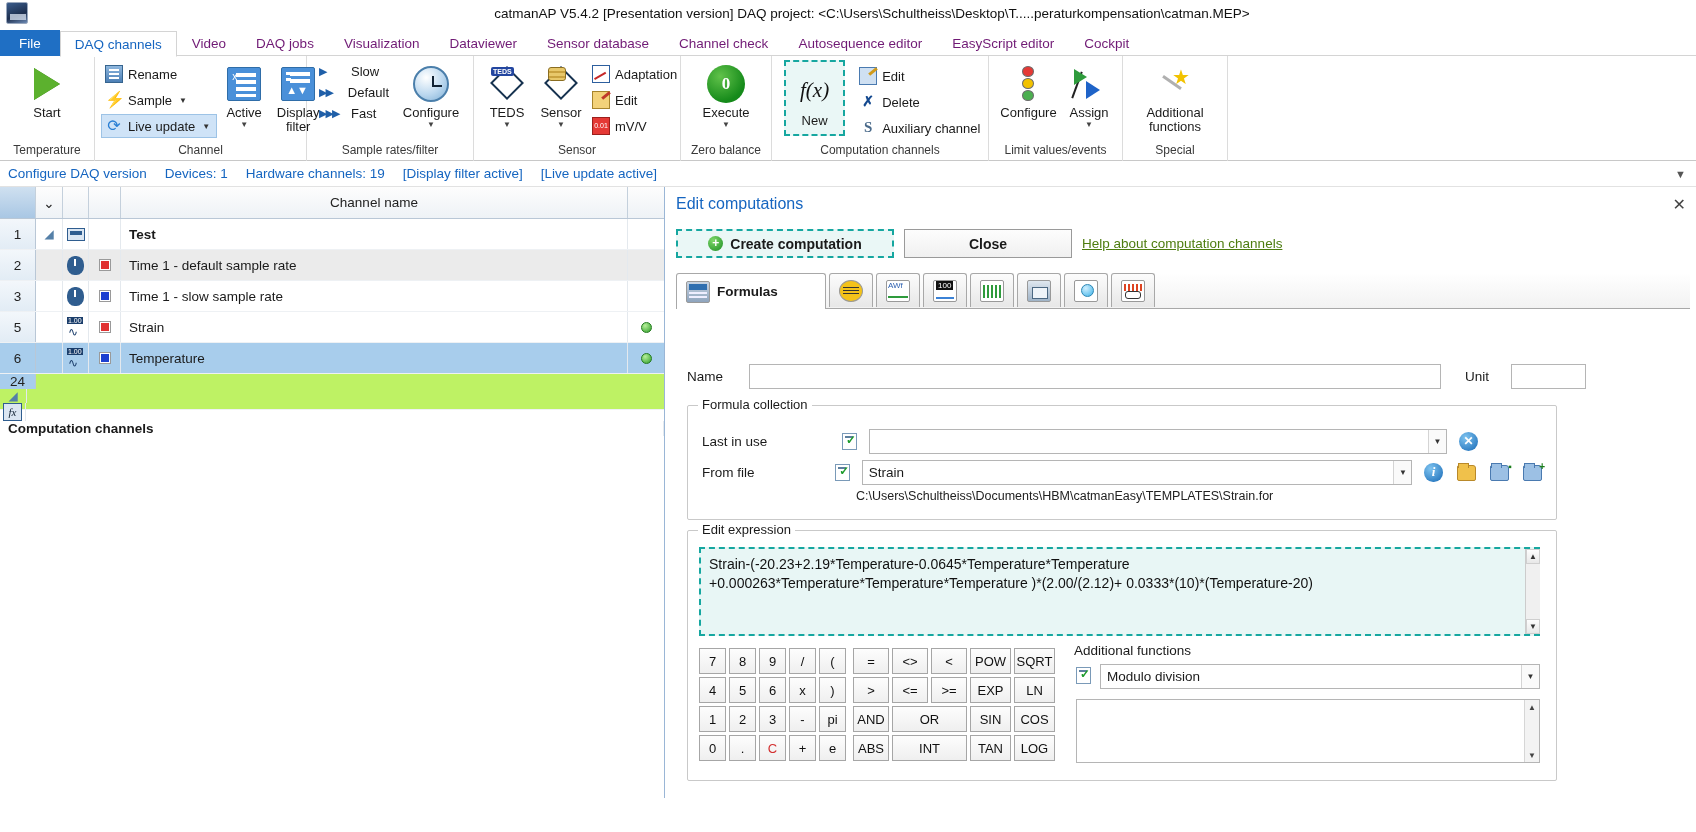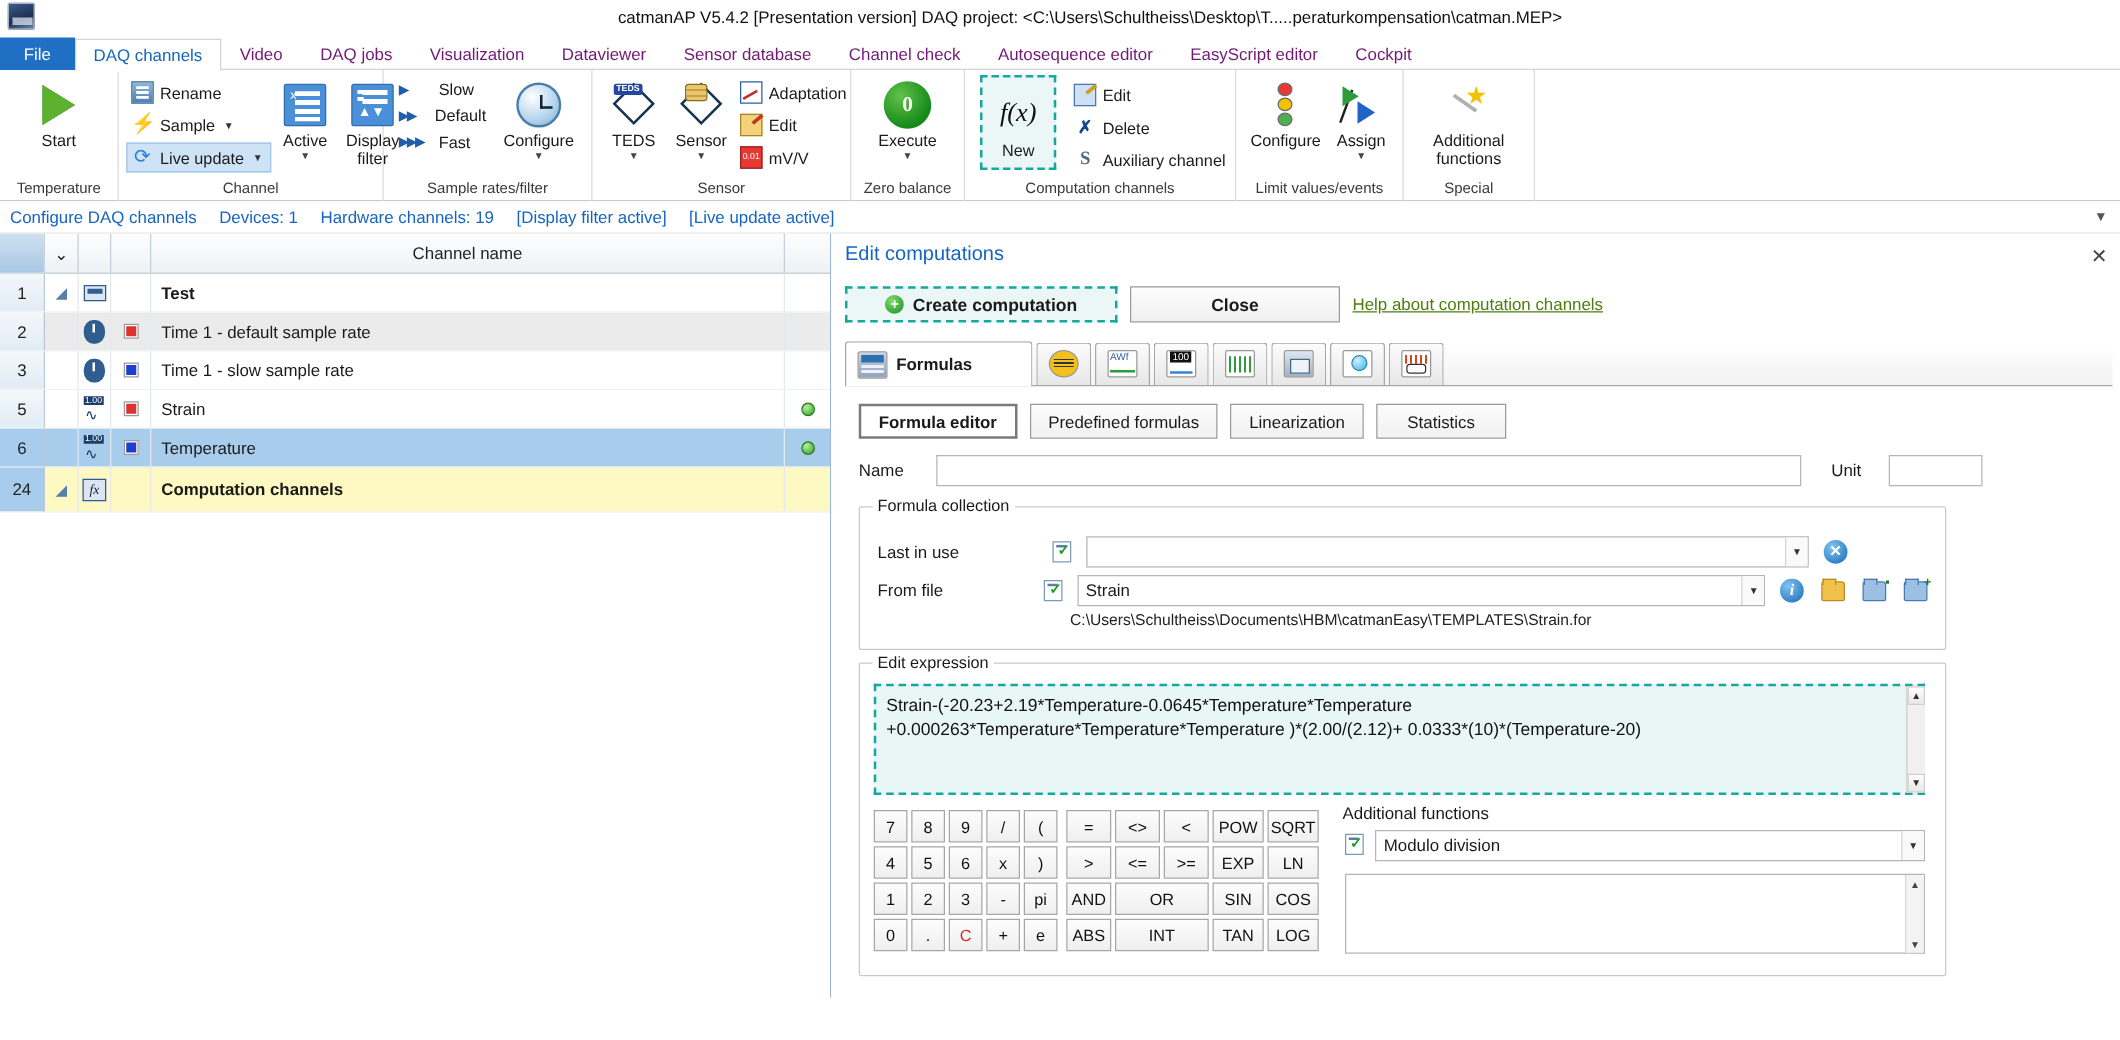--- a/index.html
+++ b/index.html
@@ -201,21 +201,21 @@
   .gh.c0{width:36px;background:linear-gradient(#cfe0f0,#a9c7e4);}
   .gh.c1{width:27px;}
   .gh.c2{width:26px;}
   .gh.c3{width:32px;}
   .gh.c4{flex:1;}
   .gh.c5{width:36px;border-right:none;}
 
   .grow{display:flex;height:31px;align-items:stretch;border-bottom:1px solid #eef1f4;}
   .grow.sel{background:#a8cdec;}
   .grow.alt{background:#ebebeb;}
-  .grow.tail{background:#fef9c3;height:36px;}
+  .grow.tail{background:#bef264;height:36px;flex-direction:column;}
   .gc{border-right:1px solid #e4e9ee;display:flex;align-items:center;}
   .gc.c0{width:36px;justify-content:center;background:linear-gradient(#f3f7fb,#e2ecf5);
          font-size:13.5px;color:#222;border-right:1px solid #b9c7d6;}
   .grow.sel .gc.c0{background:#a8cdec;}
   .grow.tail .gc.c0{background:#a8cdec;}
   .gc.c1{width:27px;justify-content:center;color:#5580a8;font-size:12px;}
   .gc.c2{width:26px;justify-content:center;}
   .gc.c3{width:32px;justify-content:center;}
   .gc.c4{flex:1;padding-left:8px;font-size:13.5px;}
   .gc.c5{width:36px;border-right:none;justify-content:center;}
@@ -251,21 +251,21 @@
     line-height:14px;text-align:center;font-weight:bold;}
   .closebtn{
     border:1px solid #9a9a9a;background:linear-gradient(#fdfdfd,#f0f0f0);
     height:29px;width:168px;display:flex;align-items:center;justify-content:center;
     font-weight:bold;font-size:14px;
   }
   .helplink{color:#4d7c0f;text-decoration:underline;font-size:13.5px;}
 
   
   .icontabs{position:absolute;left:11px;top:86px;right:6px;height:36px;
-            border-bottom:1px solid #a8a8a8;display:flex;align-items:center;gap:3px;
+            border-bottom:1px solid #a8a8a8;display:flex;align-items:flex-start;gap:3px;
             background:linear-gradient(#ffffff,#f2f2f2);}
   .itab{height:34px;border:1px solid #a8a8a8;border-bottom:none;background:linear-gradient(#fcfcfc,#e7e7e7);
         display:flex;align-items:center;gap:7px;padding:0 9px;border-radius:3px 3px 0 0;}
   .itab.active{background:#fff;height:36px;position:relative;z-index:2;margin-bottom:-1px;}
   .itab .lbl{font-weight:bold;font-size:13.5px;}
   .tabic{width:24px;height:22px;border:1px solid #999;border-radius:2px;position:relative;overflow:hidden;}
   .ti-calc{background:linear-gradient(#c8d4e2,#8ea4bd);}
   .ti-calc:before{content:"";position:absolute;left:2px;top:2px;right:2px;height:6px;background:#2f6fb0;}
   .ti-calc:after{content:"";position:absolute;left:2px;top:10px;right:2px;bottom:2px;
     background:repeating-linear-gradient(#eef 0 2px,transparent 2px 4px);}
@@ -574,21 +574,21 @@
         </div>
         <div class="cap">Additional functions</div>
       </div>
     </div>
     <div class="rgroup-title">Special</div>
   </div>
 
 </div>
 
 <div class="crumbbar">
-  <span>Configure DAQ channels</span>
+  <span>Configure DAQ version</span>
   <span>Devices: 1</span>
   <span>Hardware channels: 19</span>
   <span>[Display filter active]</span>
   <span>[Live update active]</span>
   <span class="chev">▼</span>
 </div>
 
 <div class="main">
 
   <div class="grid">
@@ -729,26 +729,20 @@
           <span class="tabic ti-box"></span>
         </div>
       <div class="itab">
           <span class="tabic ti-bulb"></span>
         </div>
       <div class="itab">
           <span class="tabic ti-scope"></span>
         </div>
     </div>
 
-    <div class="subtabs">
-      <div class="subtab active">Formula editor</div>
-      <div class="subtab">Predefined formulas</div>
-      <div class="subtab">Linearization</div>
-      <div class="subtab">Statistics</div>
-    </div>
 
     <div class="namerow">
       <span class="lbl" style="width:52px">Name</span>
       <input class="tbox" style="width: 692px;" type="text" value="">
       <span class="lbl" style="margin-left:14px">Unit</span>
       <input class="tbox" style="width: 75px; margin-left: 12px;" type="text" value="">
     </div>
 
     <div class="fs" style="left:22px;top:218px;width:870px;height:115px">
       <span class="fs-legend">Formula collection</span>

